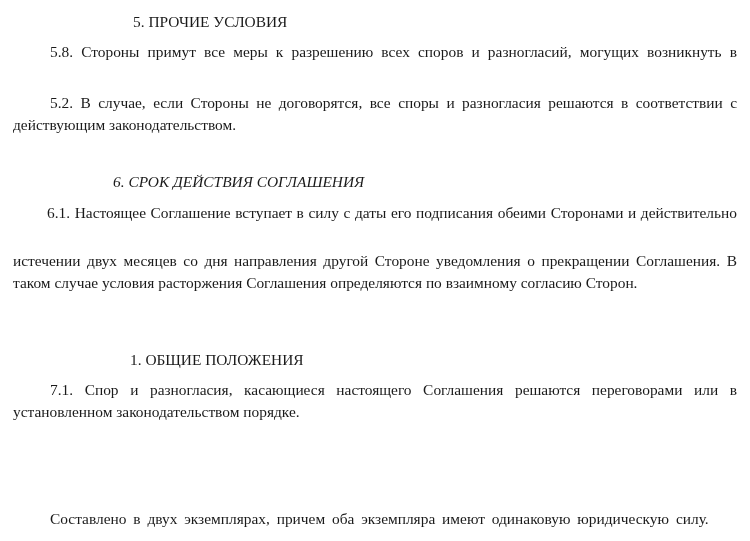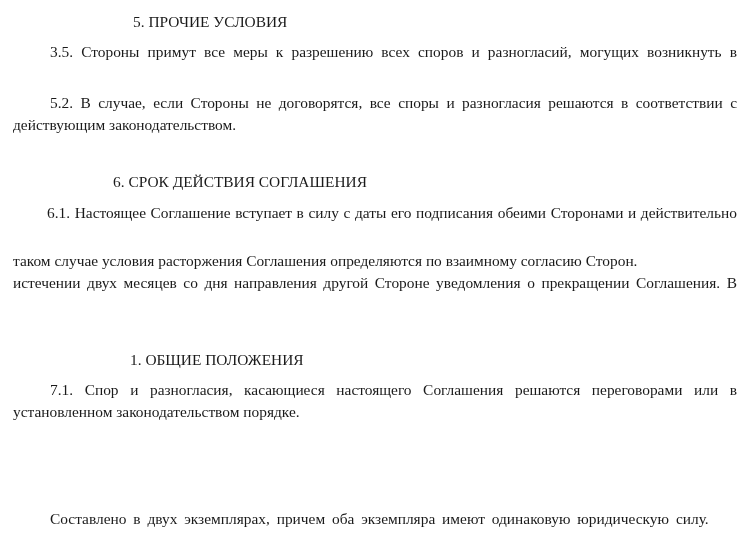--- a/index.html
+++ b/index.html
@@ -54,37 +54,37 @@
   }
 </style>
 </head>
 <body>
 
 <div class="doc">
 
   <div class="heading" style="left:120px; top:12px;">5. ПРОЧИЕ УСЛОВИЯ</div>
 
   <div class="para" style="top:41px;">
-    <span class="line" style="padding-left: 37px; width: 687px; white-space: normal; overflow: hidden;">3.5. Стороны  примут  все  меры  к  разрешению  всех  споров  и разногласий, могущих возникнуть в</span>
+    <span class="line" style="padding-left: 37px; width: 687px; white-space: normal; overflow: hidden;">5.8. Стороны  примут  все  меры  к  разрешению  всех  споров  и разногласий, могущих возникнуть в</span>
   </div>
 
   <div class="para" style="top:92px;">
     <span class="line" style="padding-left: 37px; width: 687px; white-space: normal; overflow: hidden; font-family: Liberation Serif, serif;">5.2. В   случае,   если  Стороны  не  договорятся, все споры и разногласия решаются в соответствии с</span>
     <span class="line last" style="white-space: normal; overflow: hidden;">действующим законодательством.</span>
   </div>
 
-  <div class="heading" style="left:100px; top:172px;">6. СРОК ДЕЙСТВИЯ СОГЛАШЕНИЯ</div>
+  <div class="heading" style="left:100px; top:172px;font-style:italic;">6. СРОК ДЕЙСТВИЯ СОГЛАШЕНИЯ</div>
 
   <div class="para" style="top:202px;">
     <span class="line" style="padding-left: 34px; width: 690px; white-space: normal; overflow: hidden;">6.1. Настоящее  Соглашение вступает в силу с даты его подписания обеими Сторонами и действительно</span>
   </div>
 
   <div class="para" style="top:250px;">
+    <span class="line" style="white-space: normal; overflow: hidden;">истечении  двух  месяцев  со дня  направления другой Стороне уведомления  о прекращении Соглашения. В</span>
     <span class="line last" style="white-space: normal; overflow: hidden;">таком случае условия расторжения Соглашения определяются по взаимному согласию Сторон.</span>
-    <span class="line" style="white-space: normal; overflow: hidden;">истечении  двух  месяцев  со дня  направления другой Стороне уведомления  о прекращении Соглашения. В</span>
   </div>
 
   <div class="heading" style="left:117px; top:350px;">1. ОБЩИЕ ПОЛОЖЕНИЯ</div>
 
   <div class="para" style="top:379px;">
     <span class="line" style="padding-left: 37px; width: 687px; white-space: normal; overflow: hidden;">7.1. Спор    и    разногласия,   касающиеся   настоящего   Соглашения решаются переговорами или в</span>
     <span class="line last" style="white-space: normal; overflow: hidden;">установленном законодательством порядке.</span>
   </div>
 
   <div class="para" style="top:429px;">

